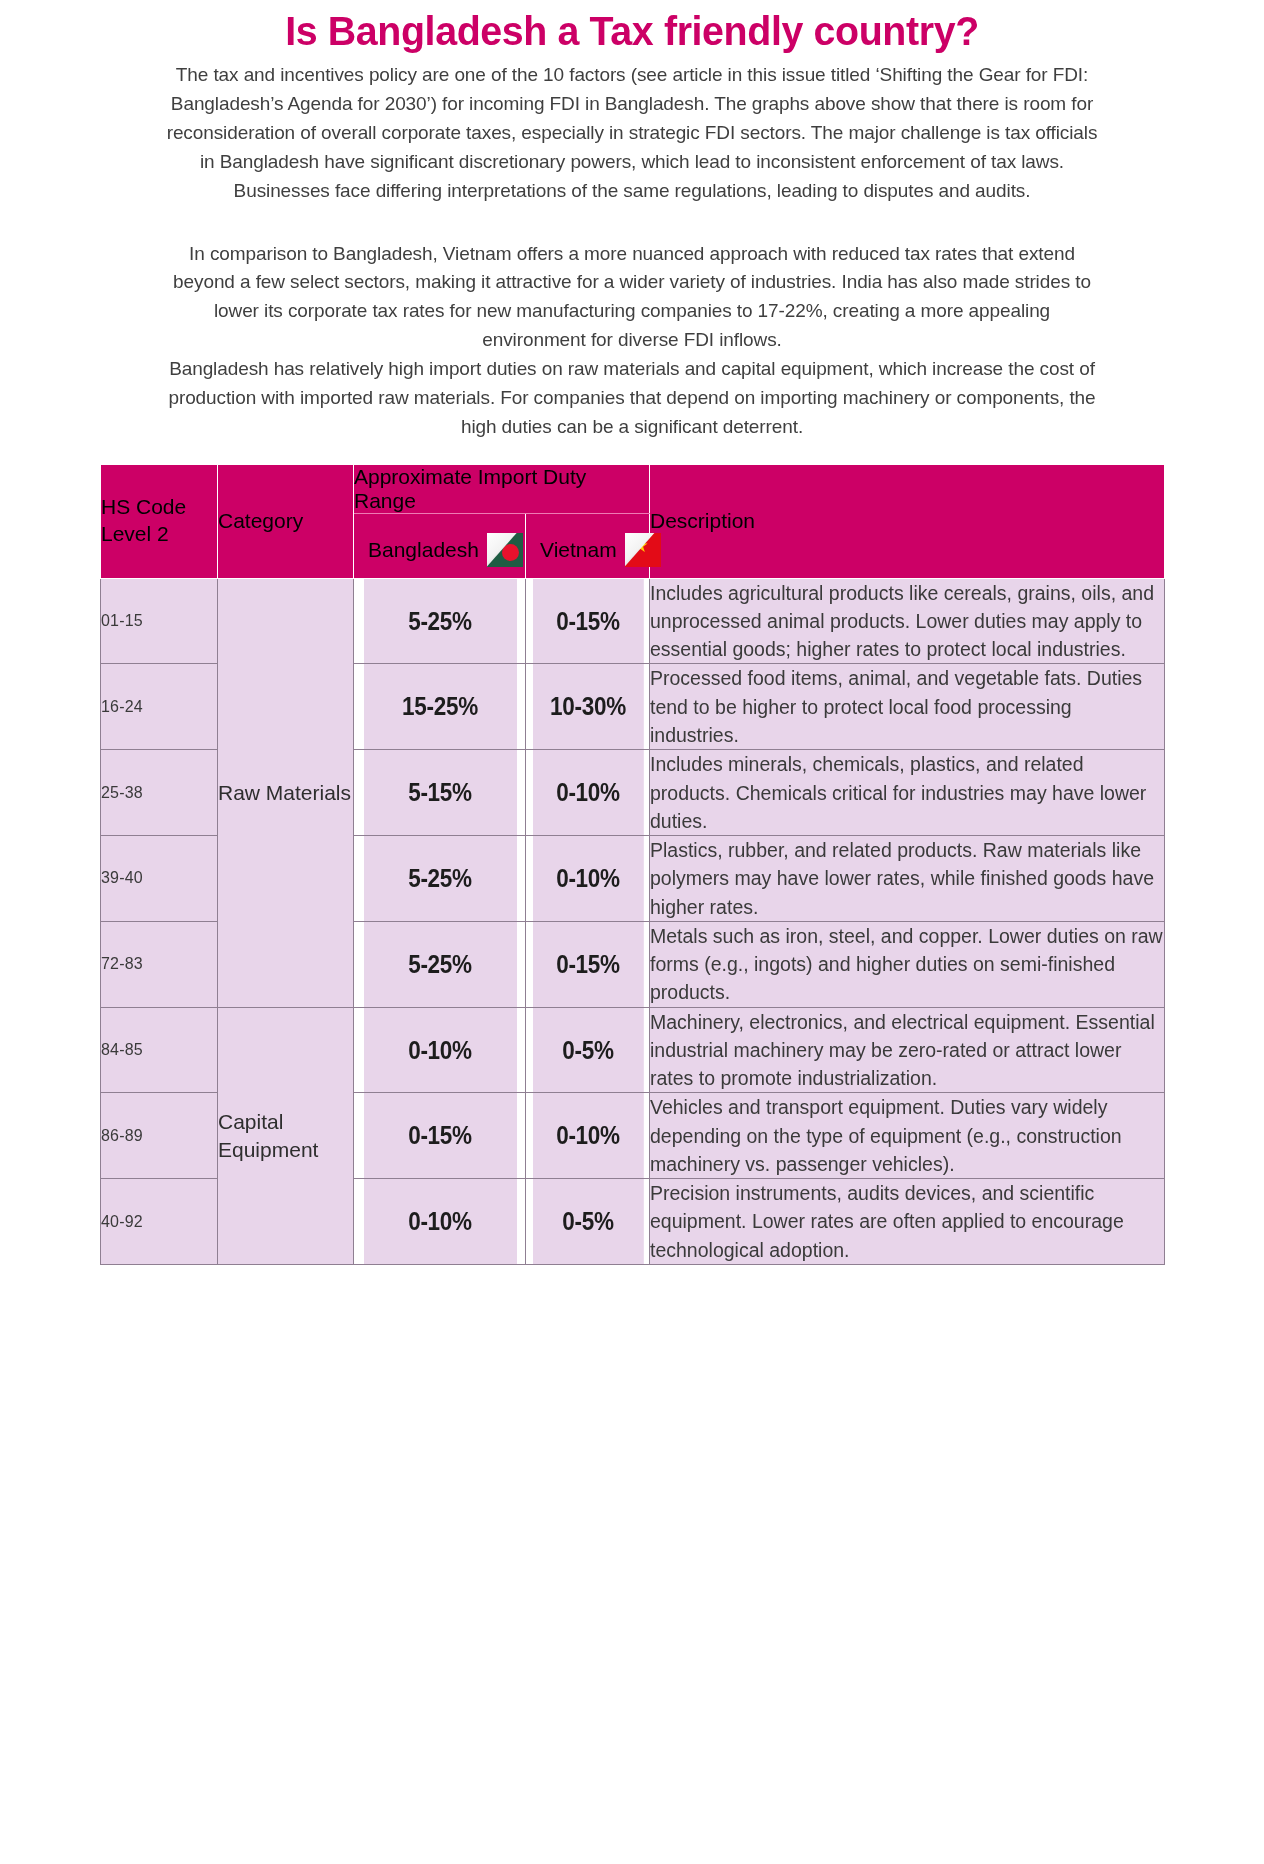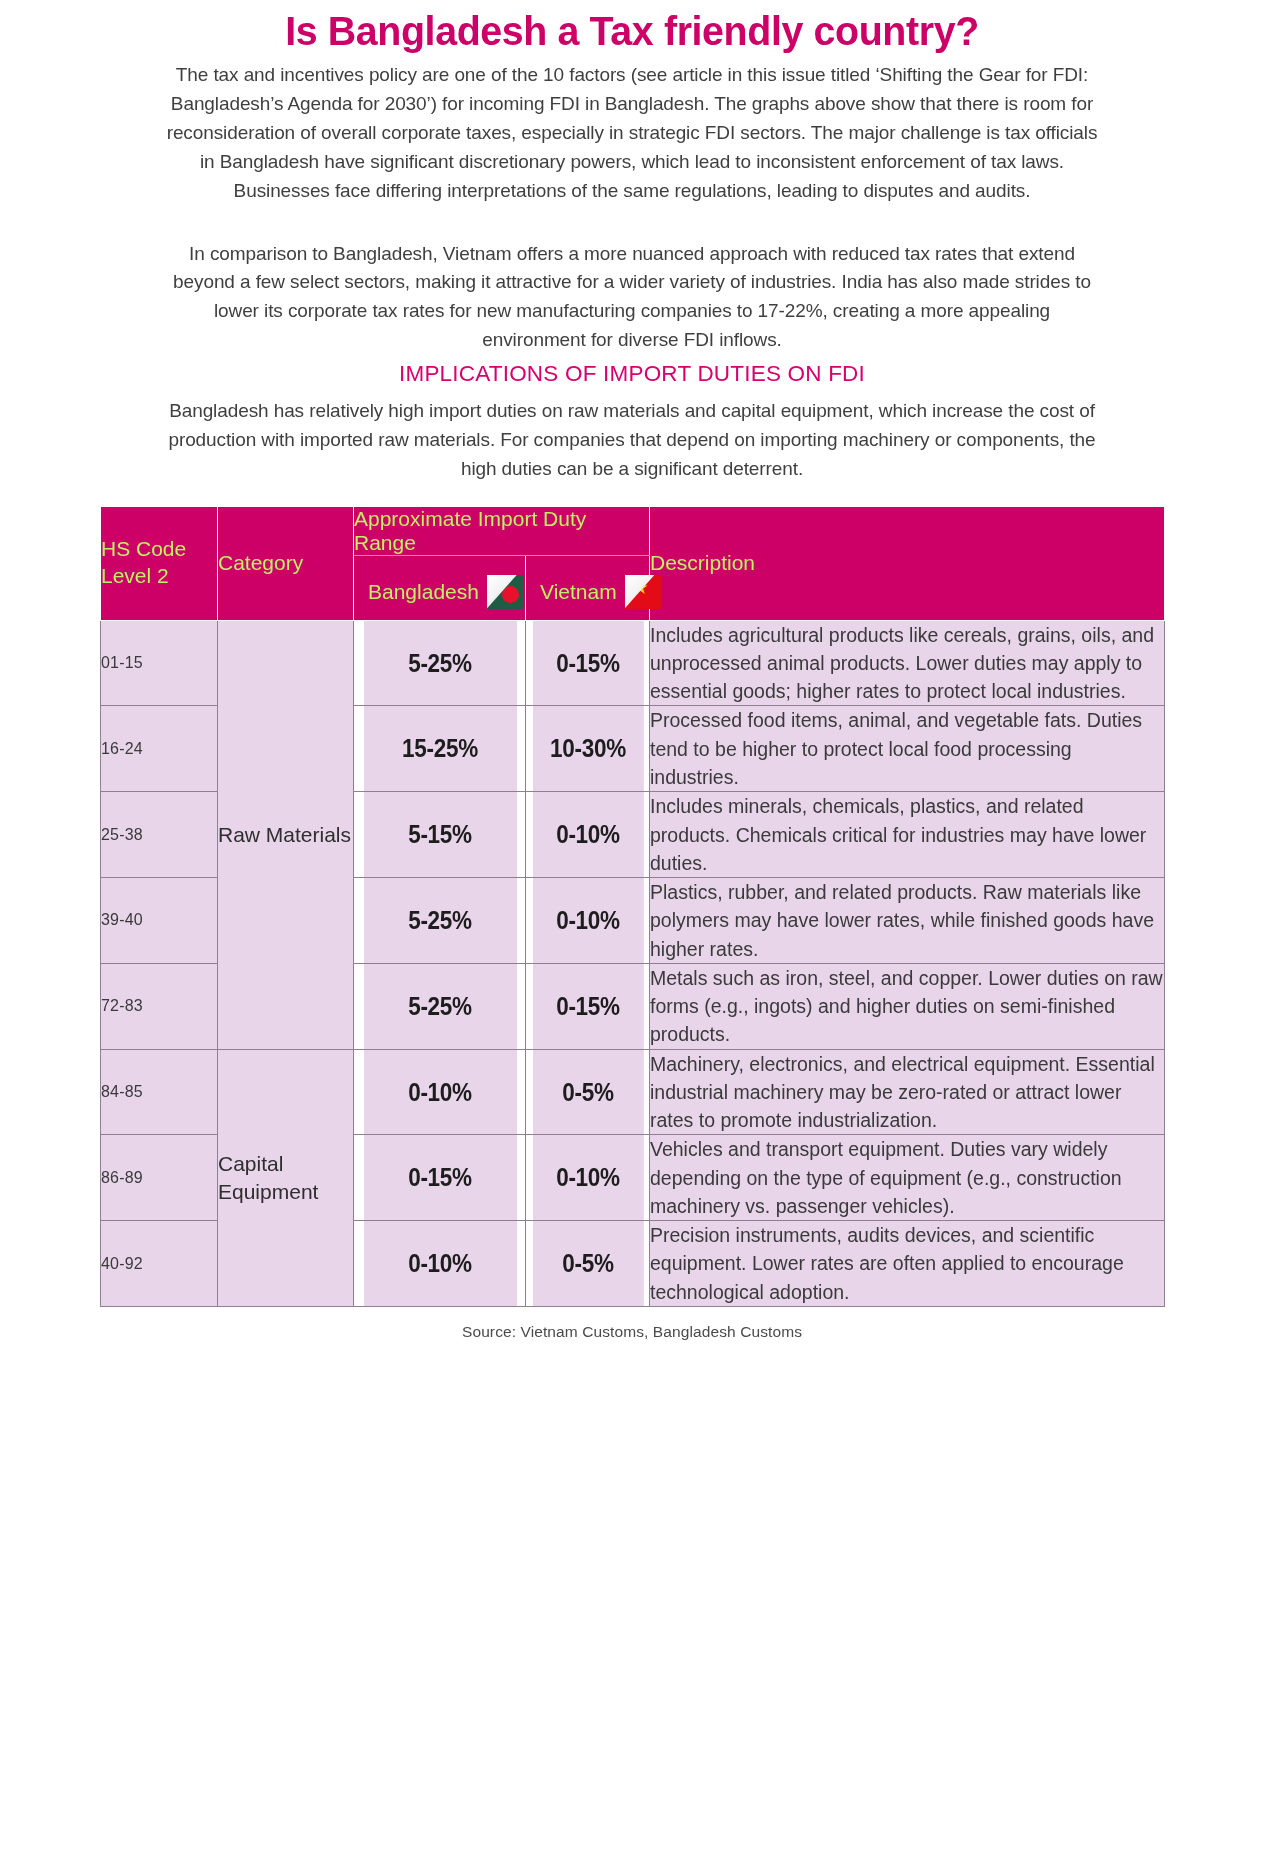--- a/index.html
+++ b/index.html
@@ -61,21 +61,21 @@
   table.duty col.c-desc{width:515px;}
 
   .duty th,.duty td{
     border:1px solid #8f7f92;
     vertical-align:middle;
     padding:0;
   }
   
   .duty thead th{
     background:#cc0066;
-    color:#bef264;
+    color:#000000;
     border:1px solid #ffffff;
     font-weight:normal;
     text-align:left;
   }
   .hdr-pad{padding:10px 14px;font-size:21px;line-height:1.28;}
   .hdr-span{
     padding:10px 14px 8px 14px;
     font-size:21px;
     border-bottom:1px solid #ef7ab4 !important;
   }
@@ -158,21 +158,20 @@
 <div class="page">
 
   <h1 class="doc-title">Is Bangladesh a Tax friendly country?</h1>
 
   <p class="para">The tax and incentives policy are one of the 10 factors (see article in this issue titled ‘Shifting the Gear for FDI: Bangladesh’s Agenda for 2030’) for incoming FDI in Bangladesh. The graphs above show that there is room for reconsideration of overall corporate taxes, especially in strategic FDI sectors. The major challenge is tax officials in Bangladesh have significant discretionary powers, which lead to inconsistent enforcement of tax laws. Businesses face differing interpretations of the same regulations, leading to disputes and audits.</p>
 
   <div class="gap-lg"></div>
 
   <p class="para">In comparison to Bangladesh, Vietnam offers a more nuanced approach with reduced tax rates that extend beyond a few select sectors, making it attractive for a wider variety of industries. India has also made strides to lower its corporate tax rates for new manufacturing companies to 17-22%, creating a more appealing environment for diverse FDI inflows.</p>
 
-  <h2 class="section-heading">IMPLICATIONS OF IMPORT DUTIES ON FDI</h2>
 
   <p class="para">Bangladesh has relatively high import duties on raw materials and capital equipment, which increase the cost of production with imported raw materials. For companies that depend on importing machinery or components, the high duties can be a significant deterrent.</p>
 
   <div class="tbl-wrap">
     <table class="duty">
       <colgroup>
         <col class="c-hs">
           <col class="c-cat">
           <col class="c-bd">
           <col class="c-vn">
@@ -259,15 +258,14 @@
           <tr>
             <td class="cell-hs">40-92</td>
             <td class="cell-rate">0-10%</td>
             <td class="cell-rate">0-5%</td>
             <td class="cell-desc">Precision instruments, audits devices, and scientific equipment. Lower rates are often applied to encourage technological adoption.</td>
           </tr>
         </tbody>
     </table>
   </div>
 
-  <div class="source">Source: Vietnam Customs, Bangladesh Customs</div>
 
 </div>
 
 </body></html>

